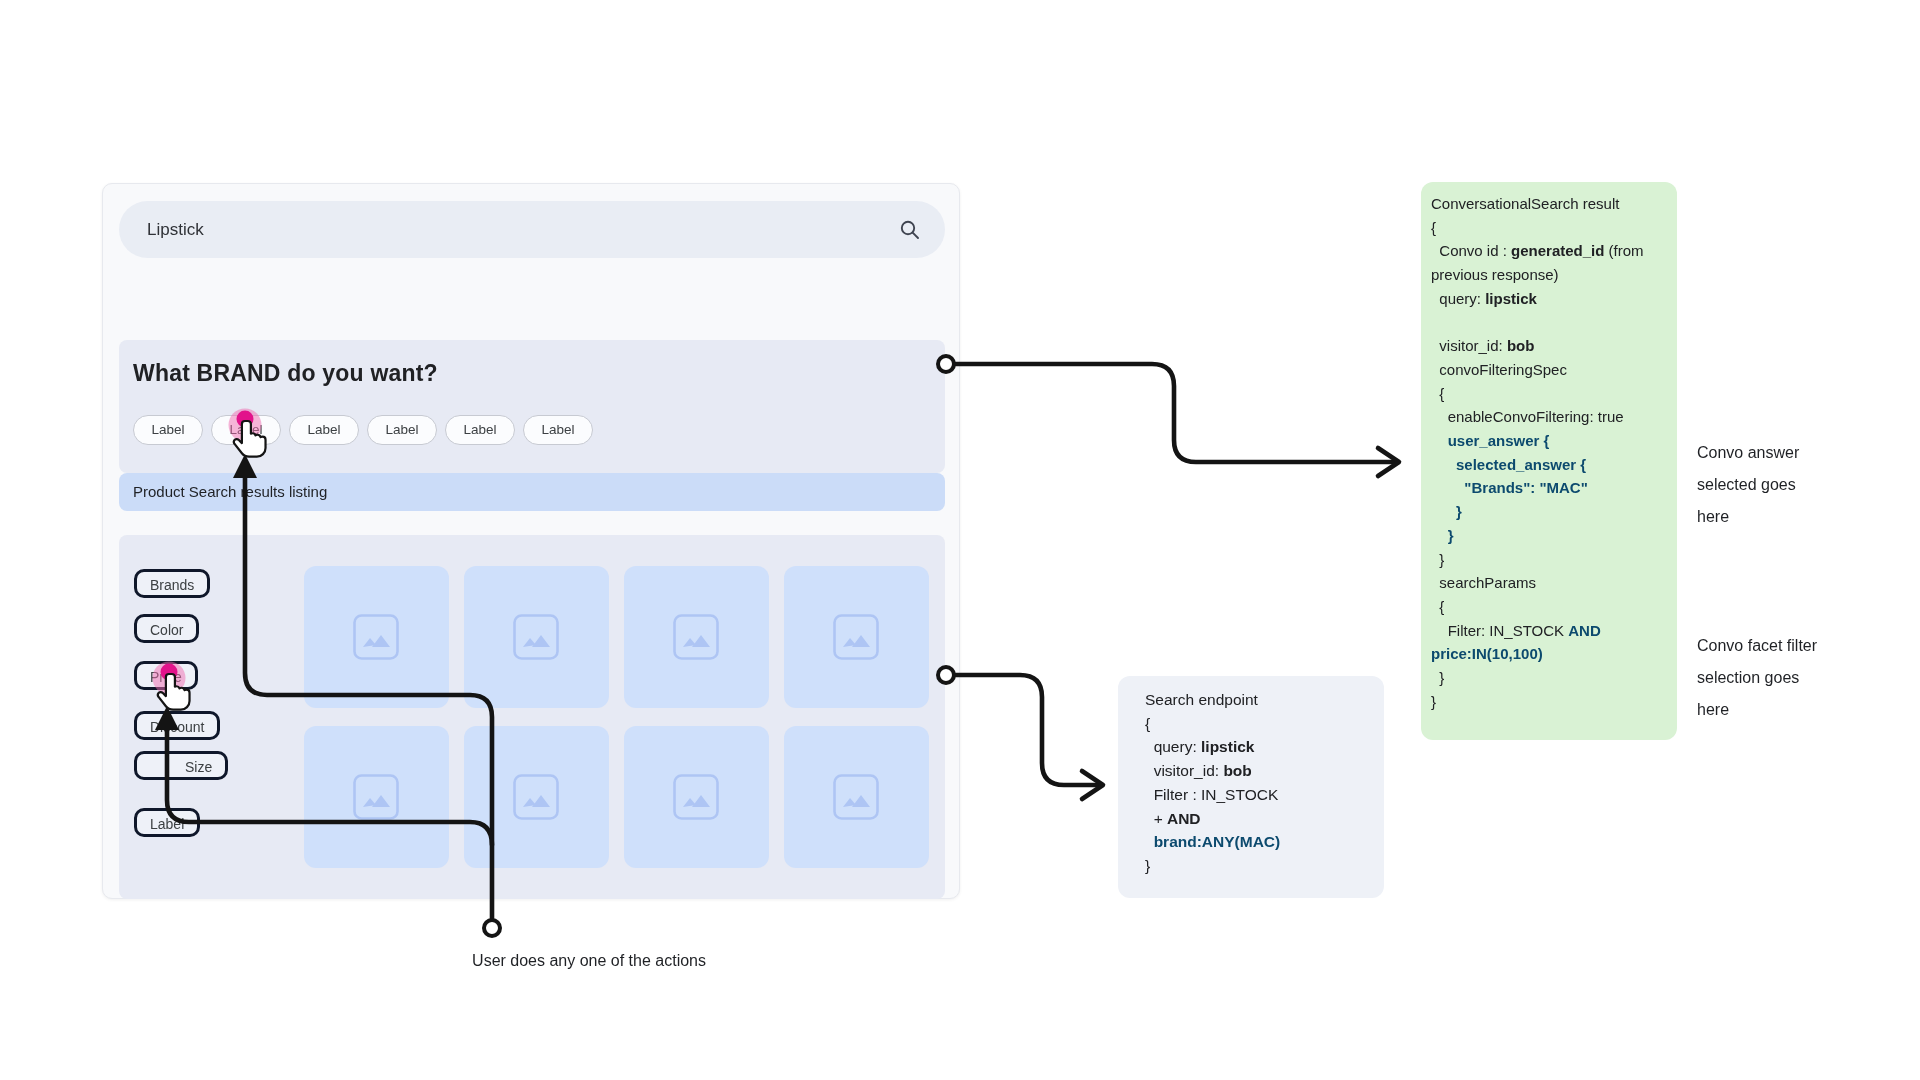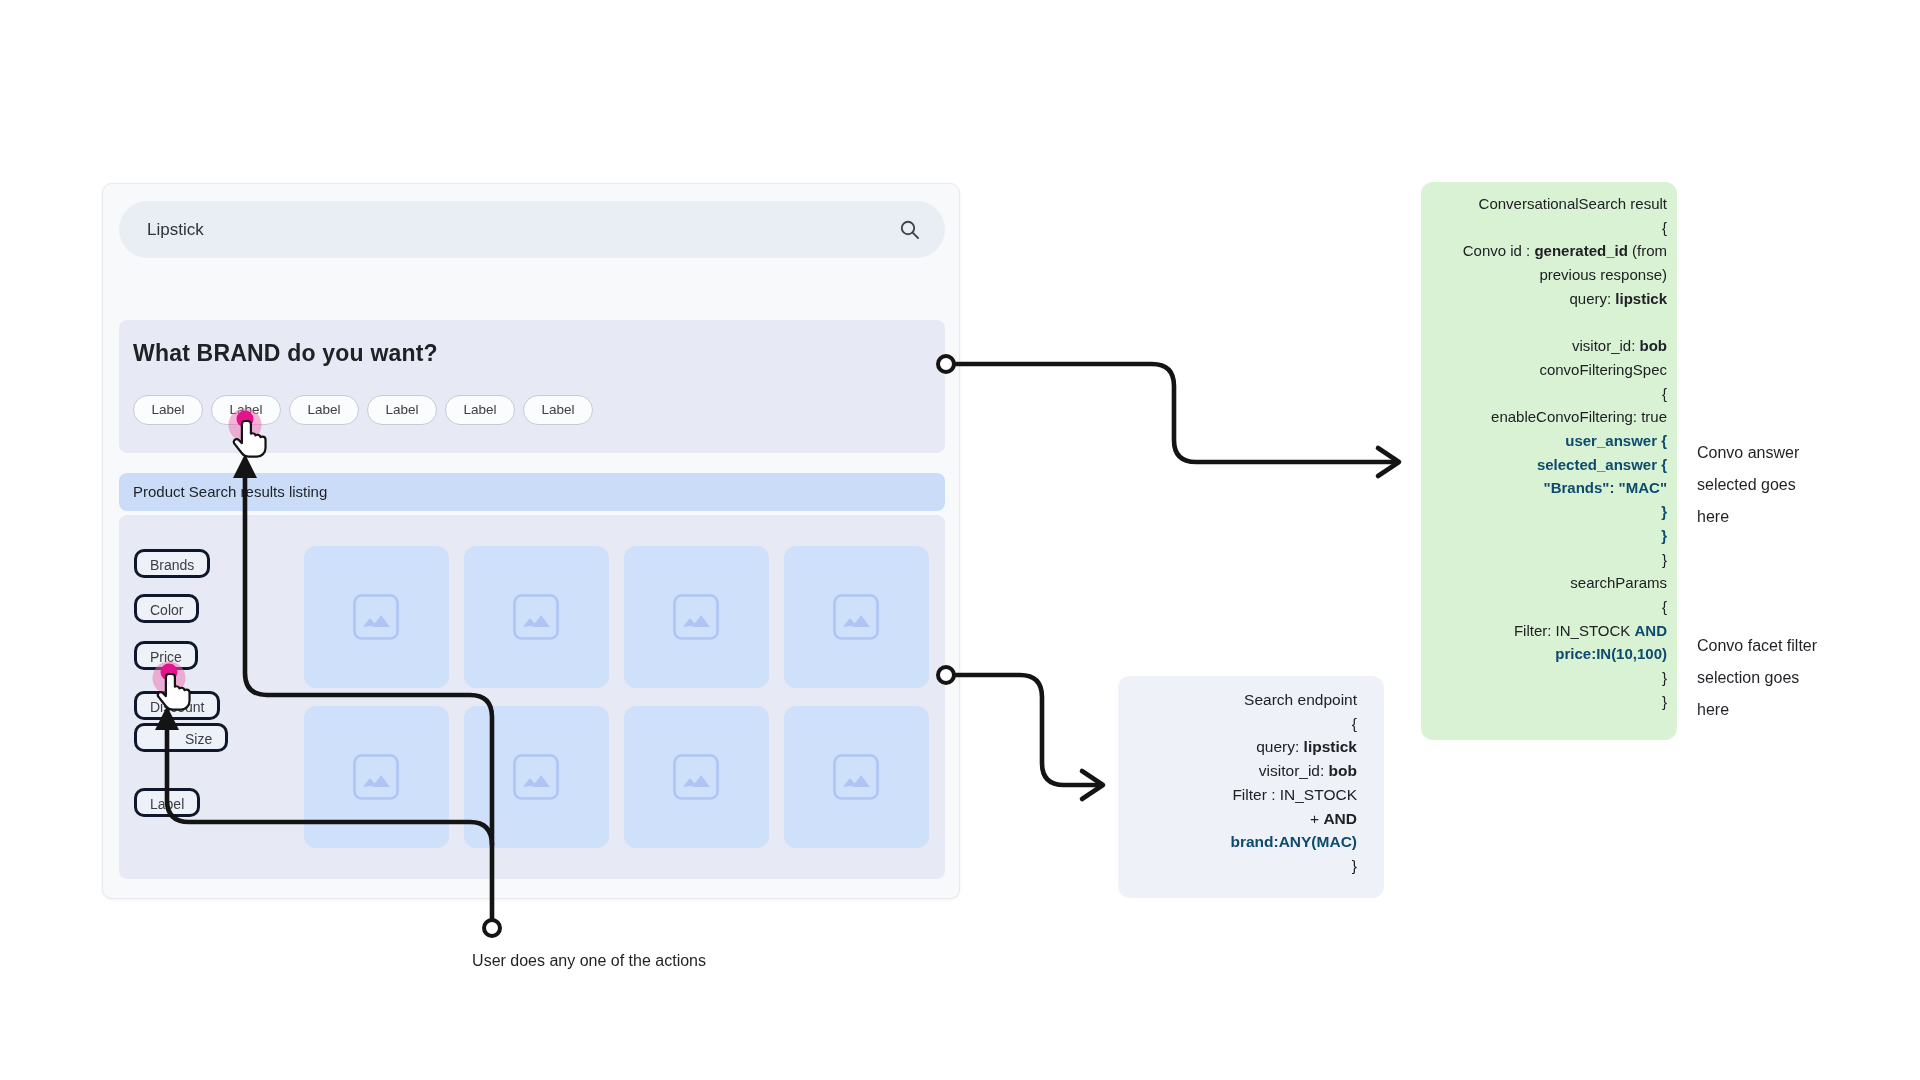--- a/index.html
+++ b/index.html
@@ -11,35 +11,35 @@
   .panel{left:102px;top:183px;width:856px;height:714px;background:#f8f9fb;
          border:1px solid #e7e9ee;border-radius:10px;box-shadow:0 1px 3px rgba(60,64,67,.08);}
   .searchbar{left:16px;top:17px;width:826px;height:57px;background:#e9edf4;border-radius:29px;}
   .searchbar .q{position:absolute;left:28px;top:50%;transform:translateY(-50%);
                 font-size:17px;color:#2f3237;}
   .searchbar svg{position:absolute;right:24px;top:18px;}
   .banner{left:16px;width:826px;height:38px;background:#cbdcf8;border-radius:8px;
           font-size:15px;line-height:38px;padding-left:14px;box-sizing:border-box;color:#1f2125;}
   .banner1{top:95px;}
   .banner2{top:289px;}
-  .sect{left:16px;width:826px;background:#e7eaf4;border-radius:8px;}
+  .sect{left:16px;width:826px;background:#e7eaf4;border-radius:8px;margin-top:20px;}
   .sect1{top:136px;height:133px;}
   .sect2{top:331px;height:364px;}
   .question{left:14px;top:20px;font-size:23px;font-weight:700;letter-spacing:.2px;color:#202124;}
   .chips{left:14px;top:75px;display:flex;gap:8px;}
   .chip{min-width:70px;height:30px;line-height:28px;text-align:center;background:#fbfcfe;
         border:1px solid #c7cad2;border-radius:15px;font-size:13.5px;color:#3c4043;box-sizing:border-box;}
   .facet{left:15px;height:29px;line-height:27px;padding:0 13px;background:#eef1f8;
          border:3px solid #0f172a;border-radius:10px;font-size:14px;color:#3c4043;box-sizing:border-box;}
   .card{width:145px;height:142px;background:#cfe0fb;border-radius:12px;}
   .card svg{position:absolute;left:49px;top:48px;}
 
   
   .codebox{border-radius:12px;box-sizing:border-box;font-size:15px;line-height:23.7px;
-           white-space:pre-wrap;color:#202124;text-align:right;}
+           white-space:pre-wrap;color:#202124;}
   .greenbox{left:1421px;top:182px;width:256px;height:558px;background:#d9f2d4;padding:10px 10px 10px 10px;}
   .graybox{left:1118px;top:676px;width:266px;height:222px;background:#eef1f7;padding:12px 27px;font-size:15.5px;}
   .cl{white-space:pre-wrap;}
   .cl .b{font-weight:700;}
   .cl .p{color:#0c4a6e;font-weight:700;}
 
   
   .note{font-size:16px;line-height:32px;color:#1f2125;}
   .note1{left:1697px;top:437px;width:128px;}
   .note2{left:1697px;top:630px;width:138px;}
@@ -75,21 +75,21 @@
   </div>
 
   <div class="abs banner banner2">Product Search results listing</div>
 
   <div class="abs sect sect2">
     <div>
         <div class="abs facet" style="top: 34px;">Brands</div>
         <div class="abs facet" style="top: 79px;">Color</div>
         <div class="abs facet" style="top: 126px;">Price</div>
         <div class="abs facet" style="top: 176px;">Discount</div>
-        <div class="abs facet" style="top: 208px; padding-left: 48px;">Size</div>
+        <div class="abs facet" style="top: 216px; padding-left: 48px;">Size</div>
         <div class="abs facet" style="top: 273px;">Label</div>
       </div>
     <div>
         <div class="abs card" style="left: 185px; top: 31px;">
           <svg width="46" height="46" viewBox="0 0 46 46">
             <rect x="1.5" y="1.5" width="43" height="43" rx="7" fill="none" stroke="#aec5f4" stroke-width="2.6"></rect>
             <path d="M10 33 L17 24 L23 31 Z" fill="#aec5f4"></path>
             <path d="M19 33 L28 21 L37 33 Z" fill="#aec5f4"></path>
           </svg>
         </div>

